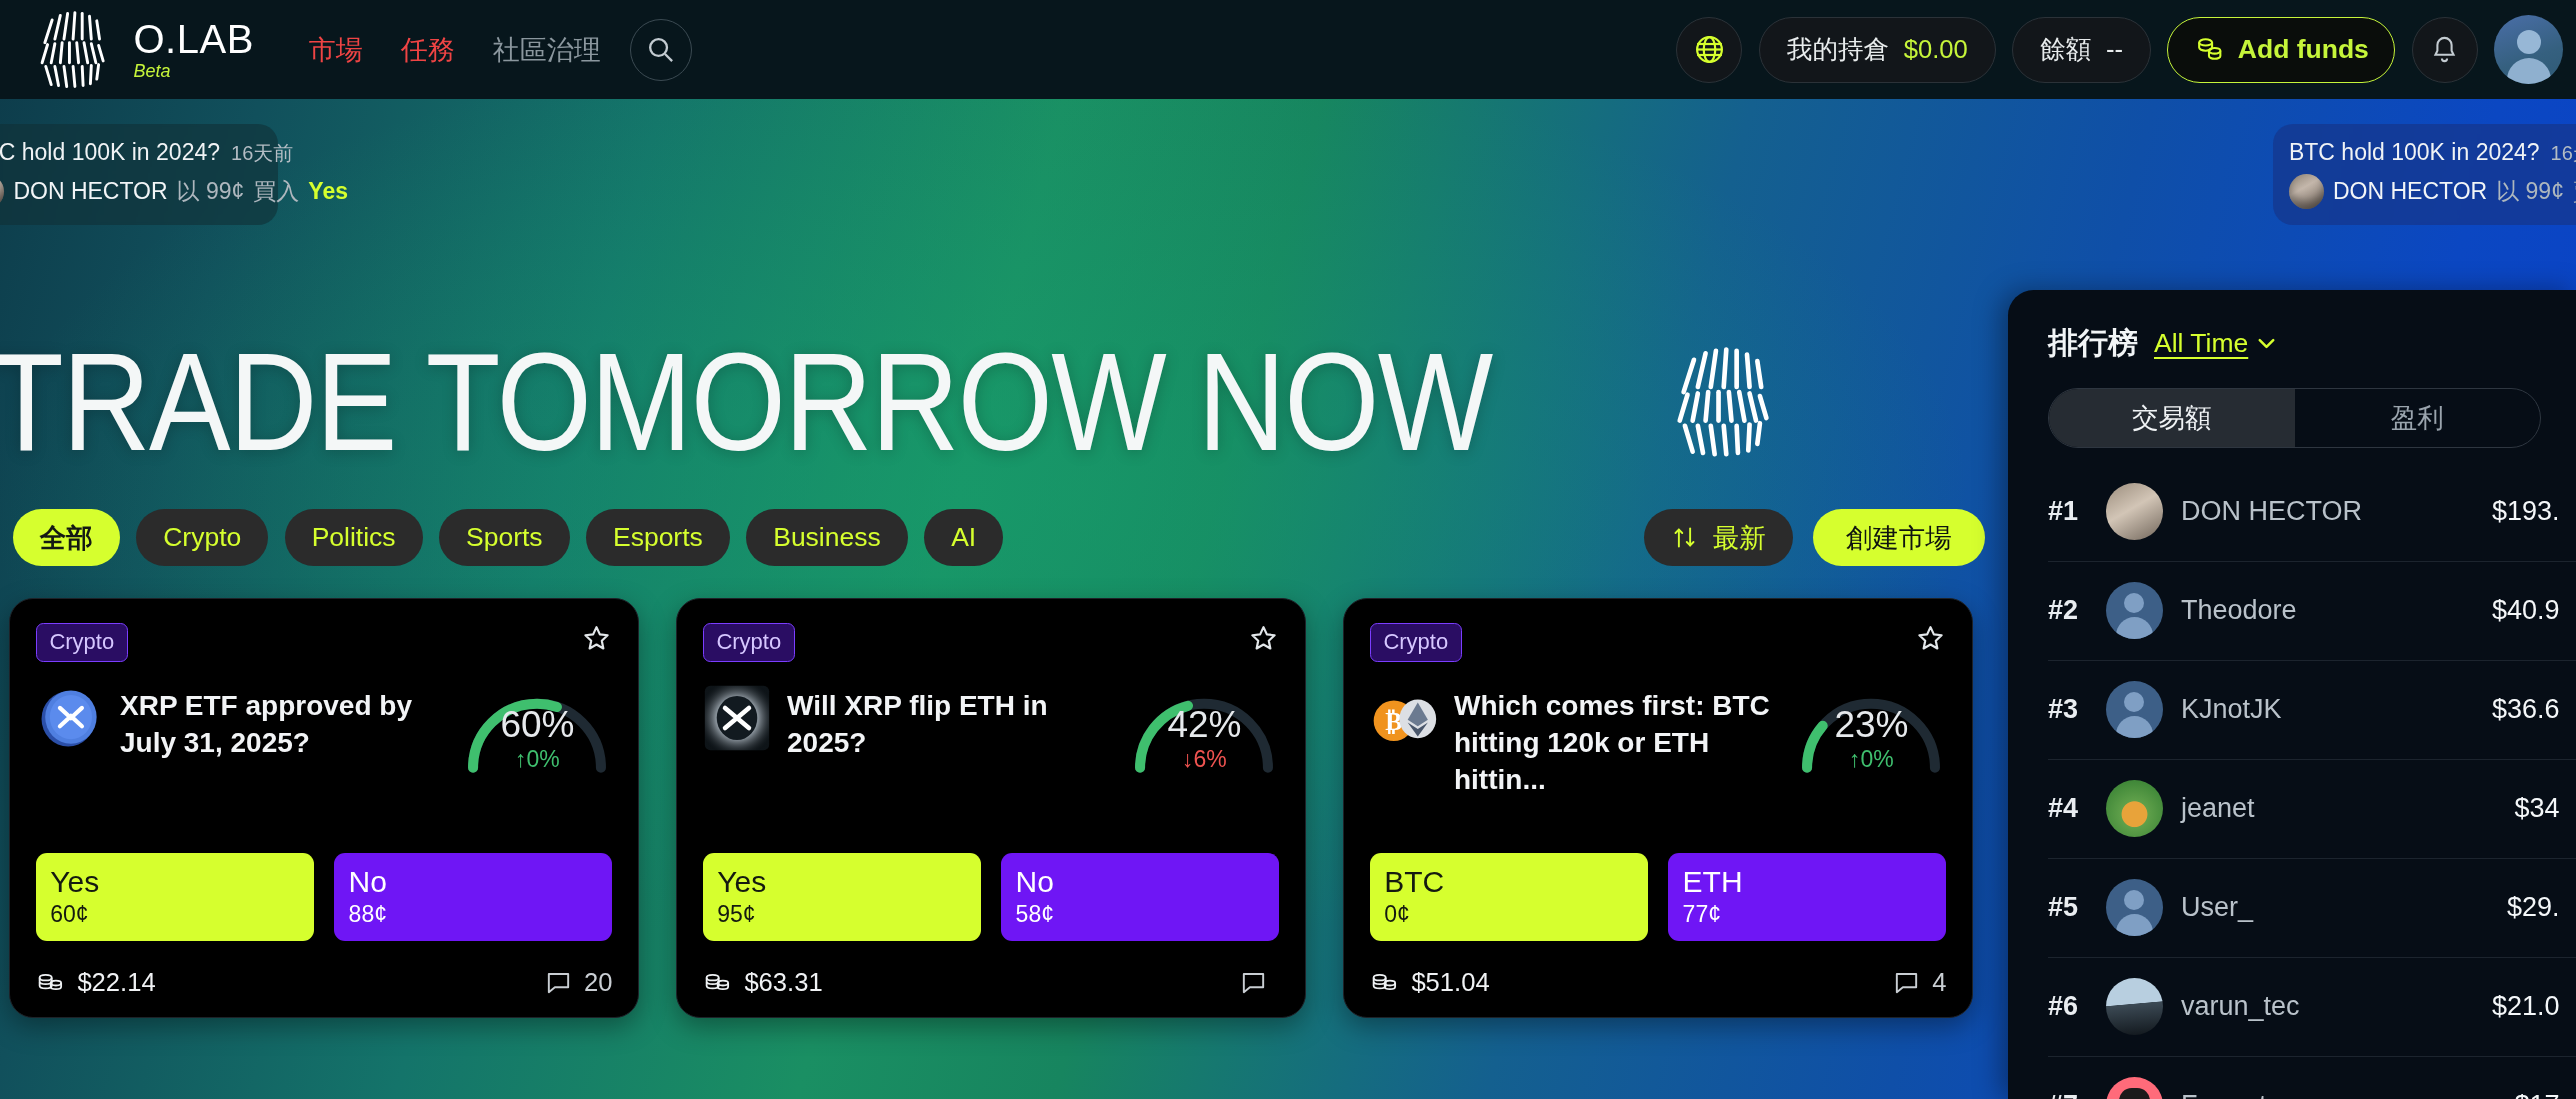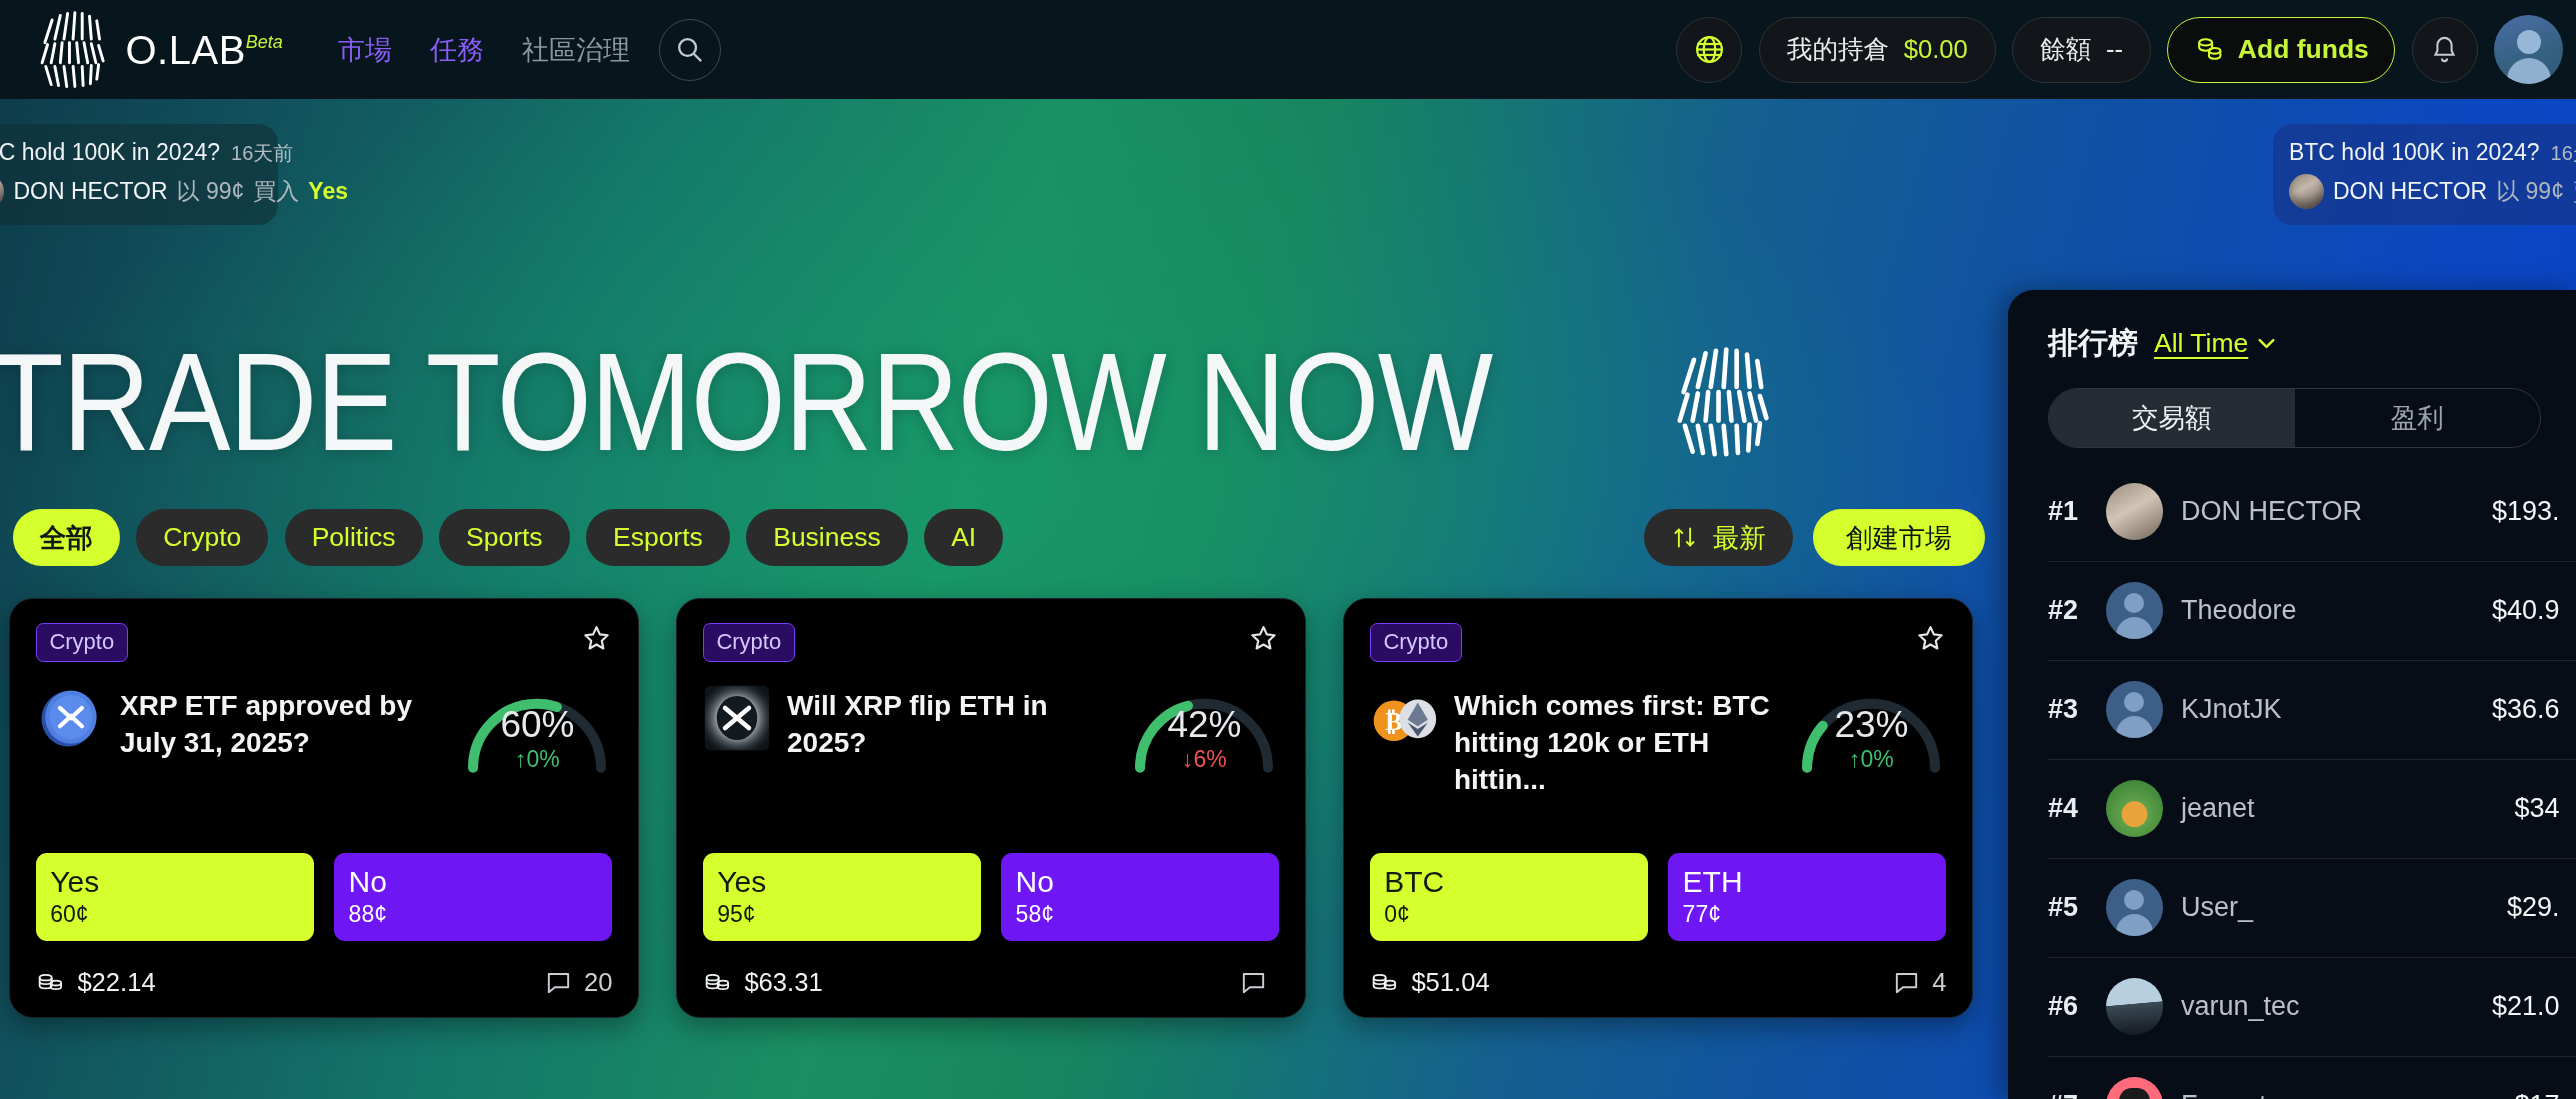--- a/index.html
+++ b/index.html
@@ -34,29 +34,29 @@
   
   .header {
     position: relative; z-index: 5;
     height: 99px; width: 100%;
     background: #07161c;
     display: flex; align-items: center;
     padding: 0 12.8px 0 33px;
   }
   .brand { display:flex; align-items:center; gap: 5.5px; }
   .brand-mark { width: 82px; height: 84px; flex:none; }
-  .brand-text { display:flex; flex-direction:row; line-height: 1; margin-left: 5px;}
+  .brand-text { display:flex; flex-direction:column; line-height: 1; margin-left: 13px;}
   .brand-name {
     font-size: 40px; color:#fff; letter-spacing: 0.5px;
     font-family:"Liberation Sans", sans-serif; font-weight: 400;
   }
   .brand-beta { font-size: 18px; color:#c6f53a; font-style: italic; margin-top:3.7px; }
 
   .nav { display:flex; align-items:center; gap: 38px; margin-left: 55px; }
-  .nav-item { font-size: 27px; color:#8b5cf6; white-space: nowrap; cursor:pointer; }
+  .nav-item { font-size: 27px; color:#ef4444; white-space: nowrap; cursor:pointer; }
   .nav-item.dim { color:#8b979e; }
 
   .search-btn {
     width: 62px; height: 62px; border-radius: 50%;
     border: 1.4px solid #3b4a52; margin-left: 29px;
     display:flex; align-items:center; justify-content:center; cursor:pointer;
     background: transparent;
   }
 
   .header-right { margin-left:auto; display:flex; align-items:center; gap: 16.4px; }

